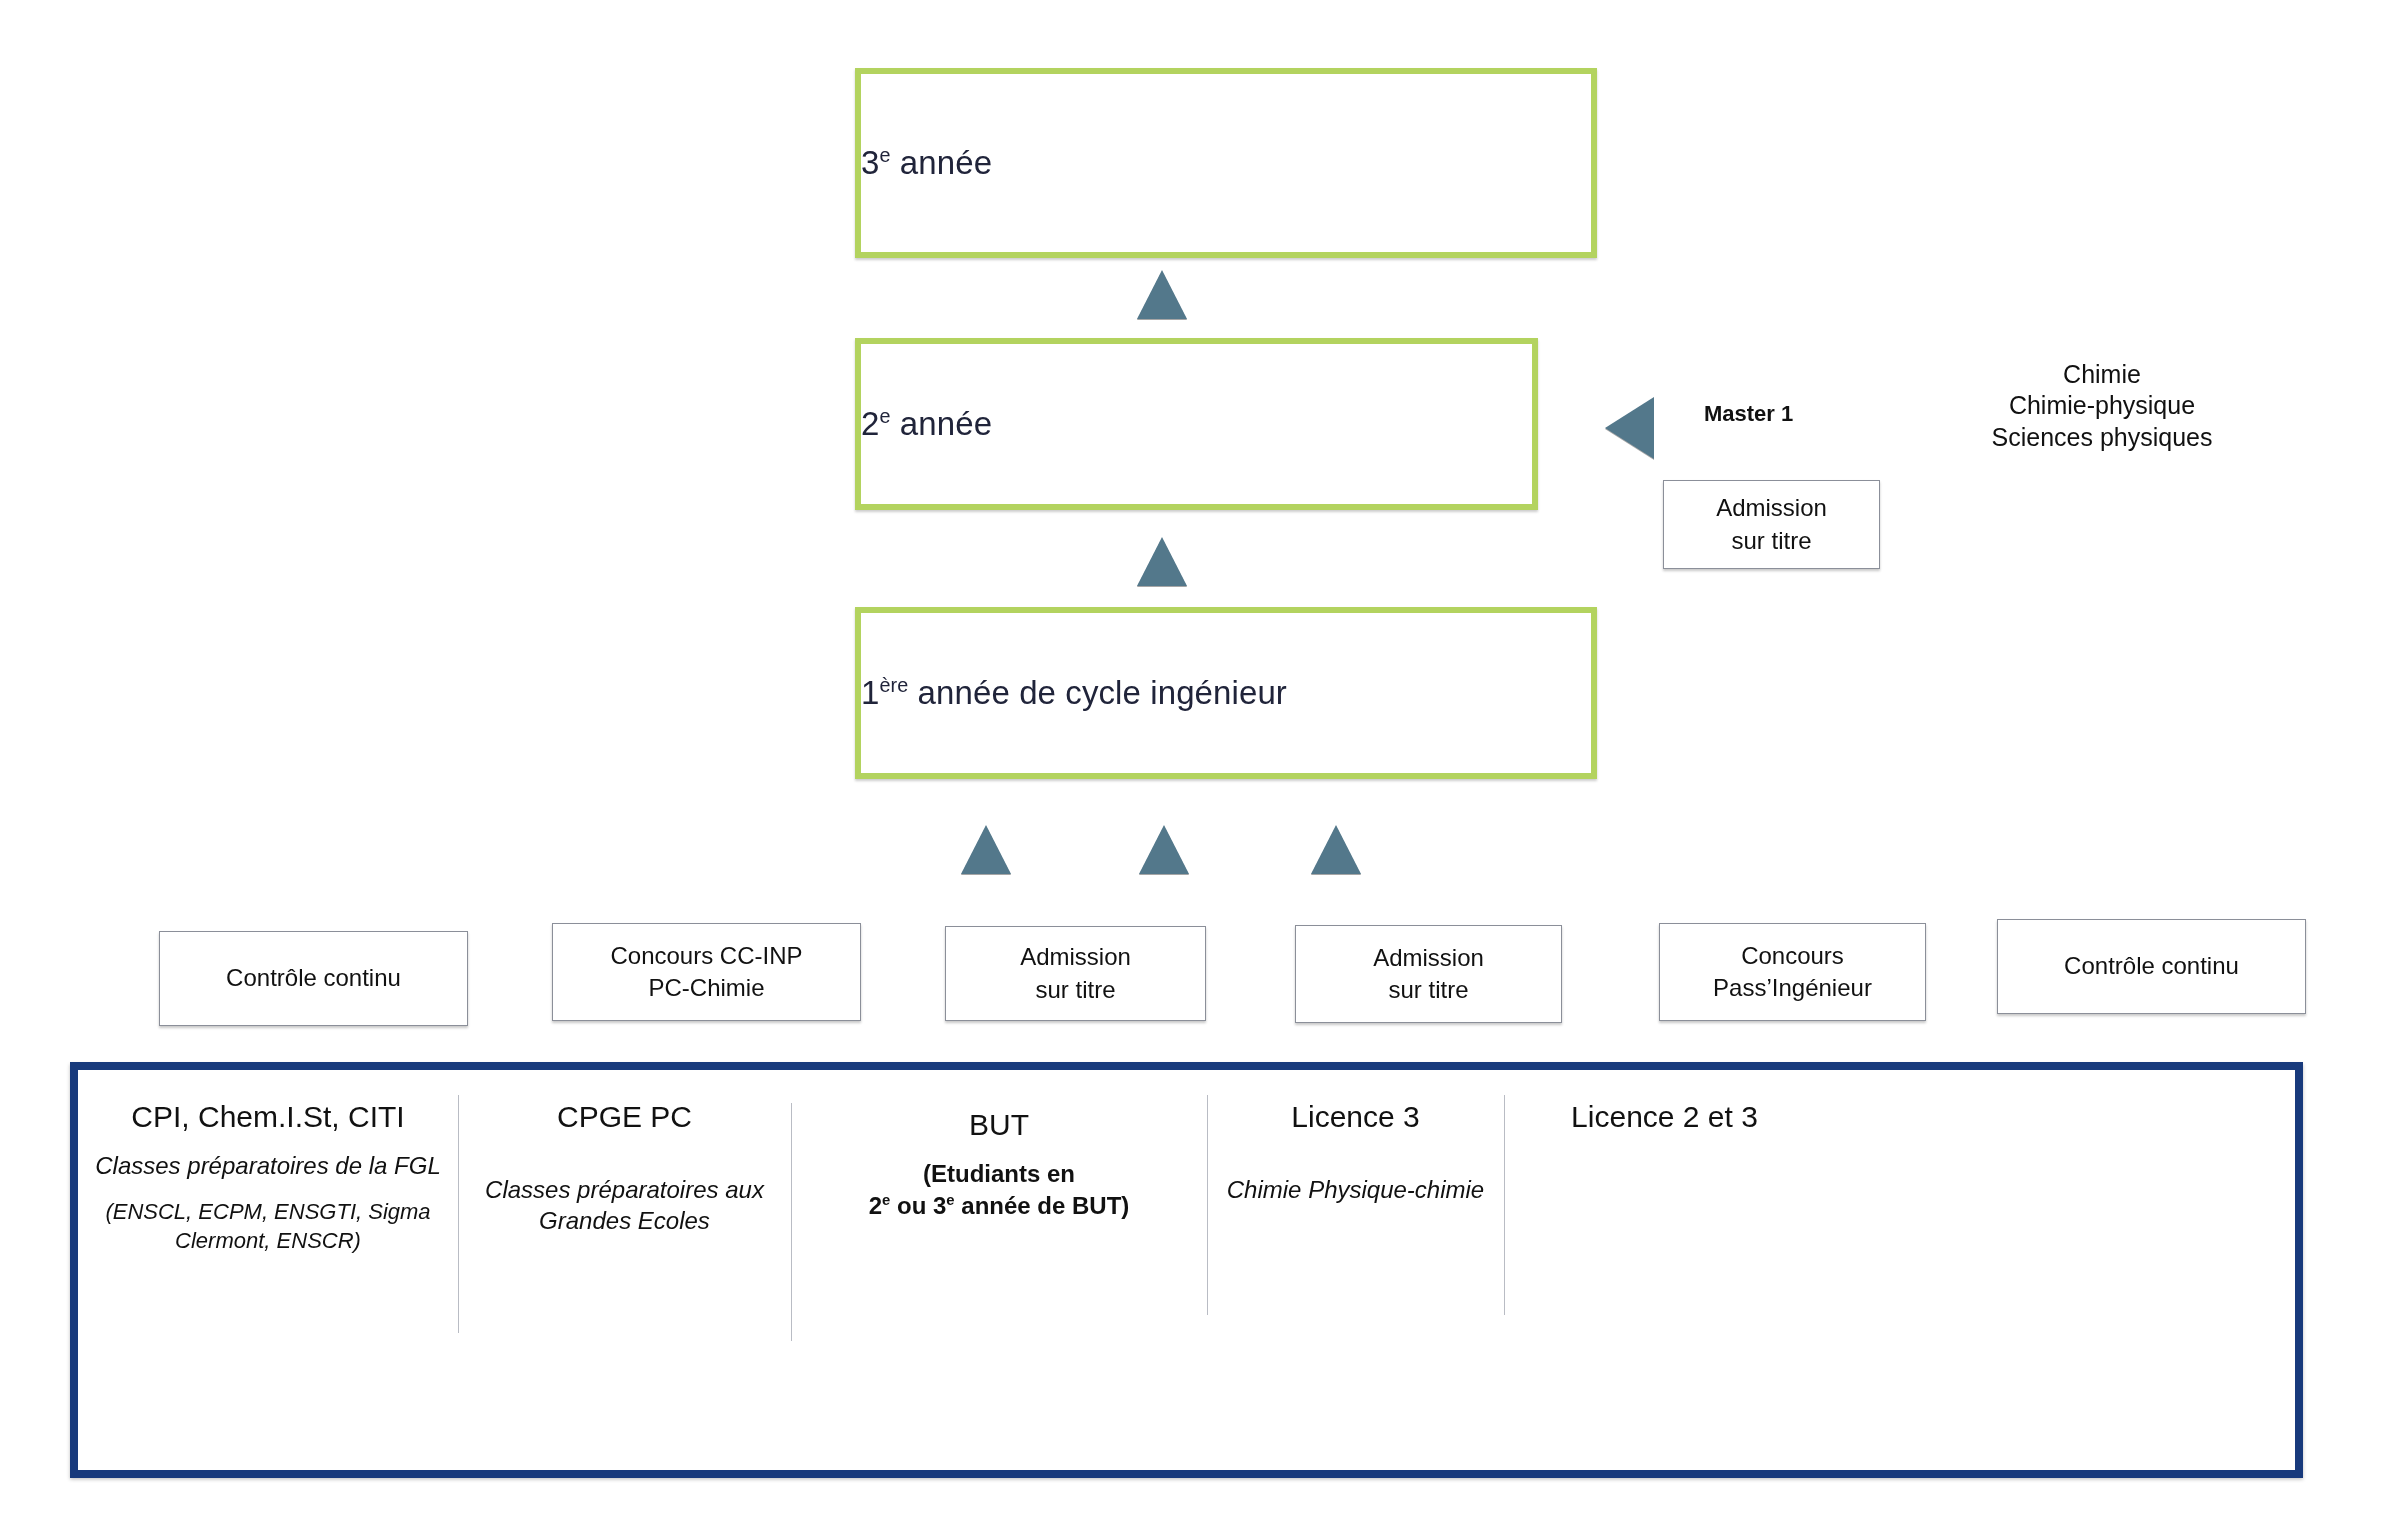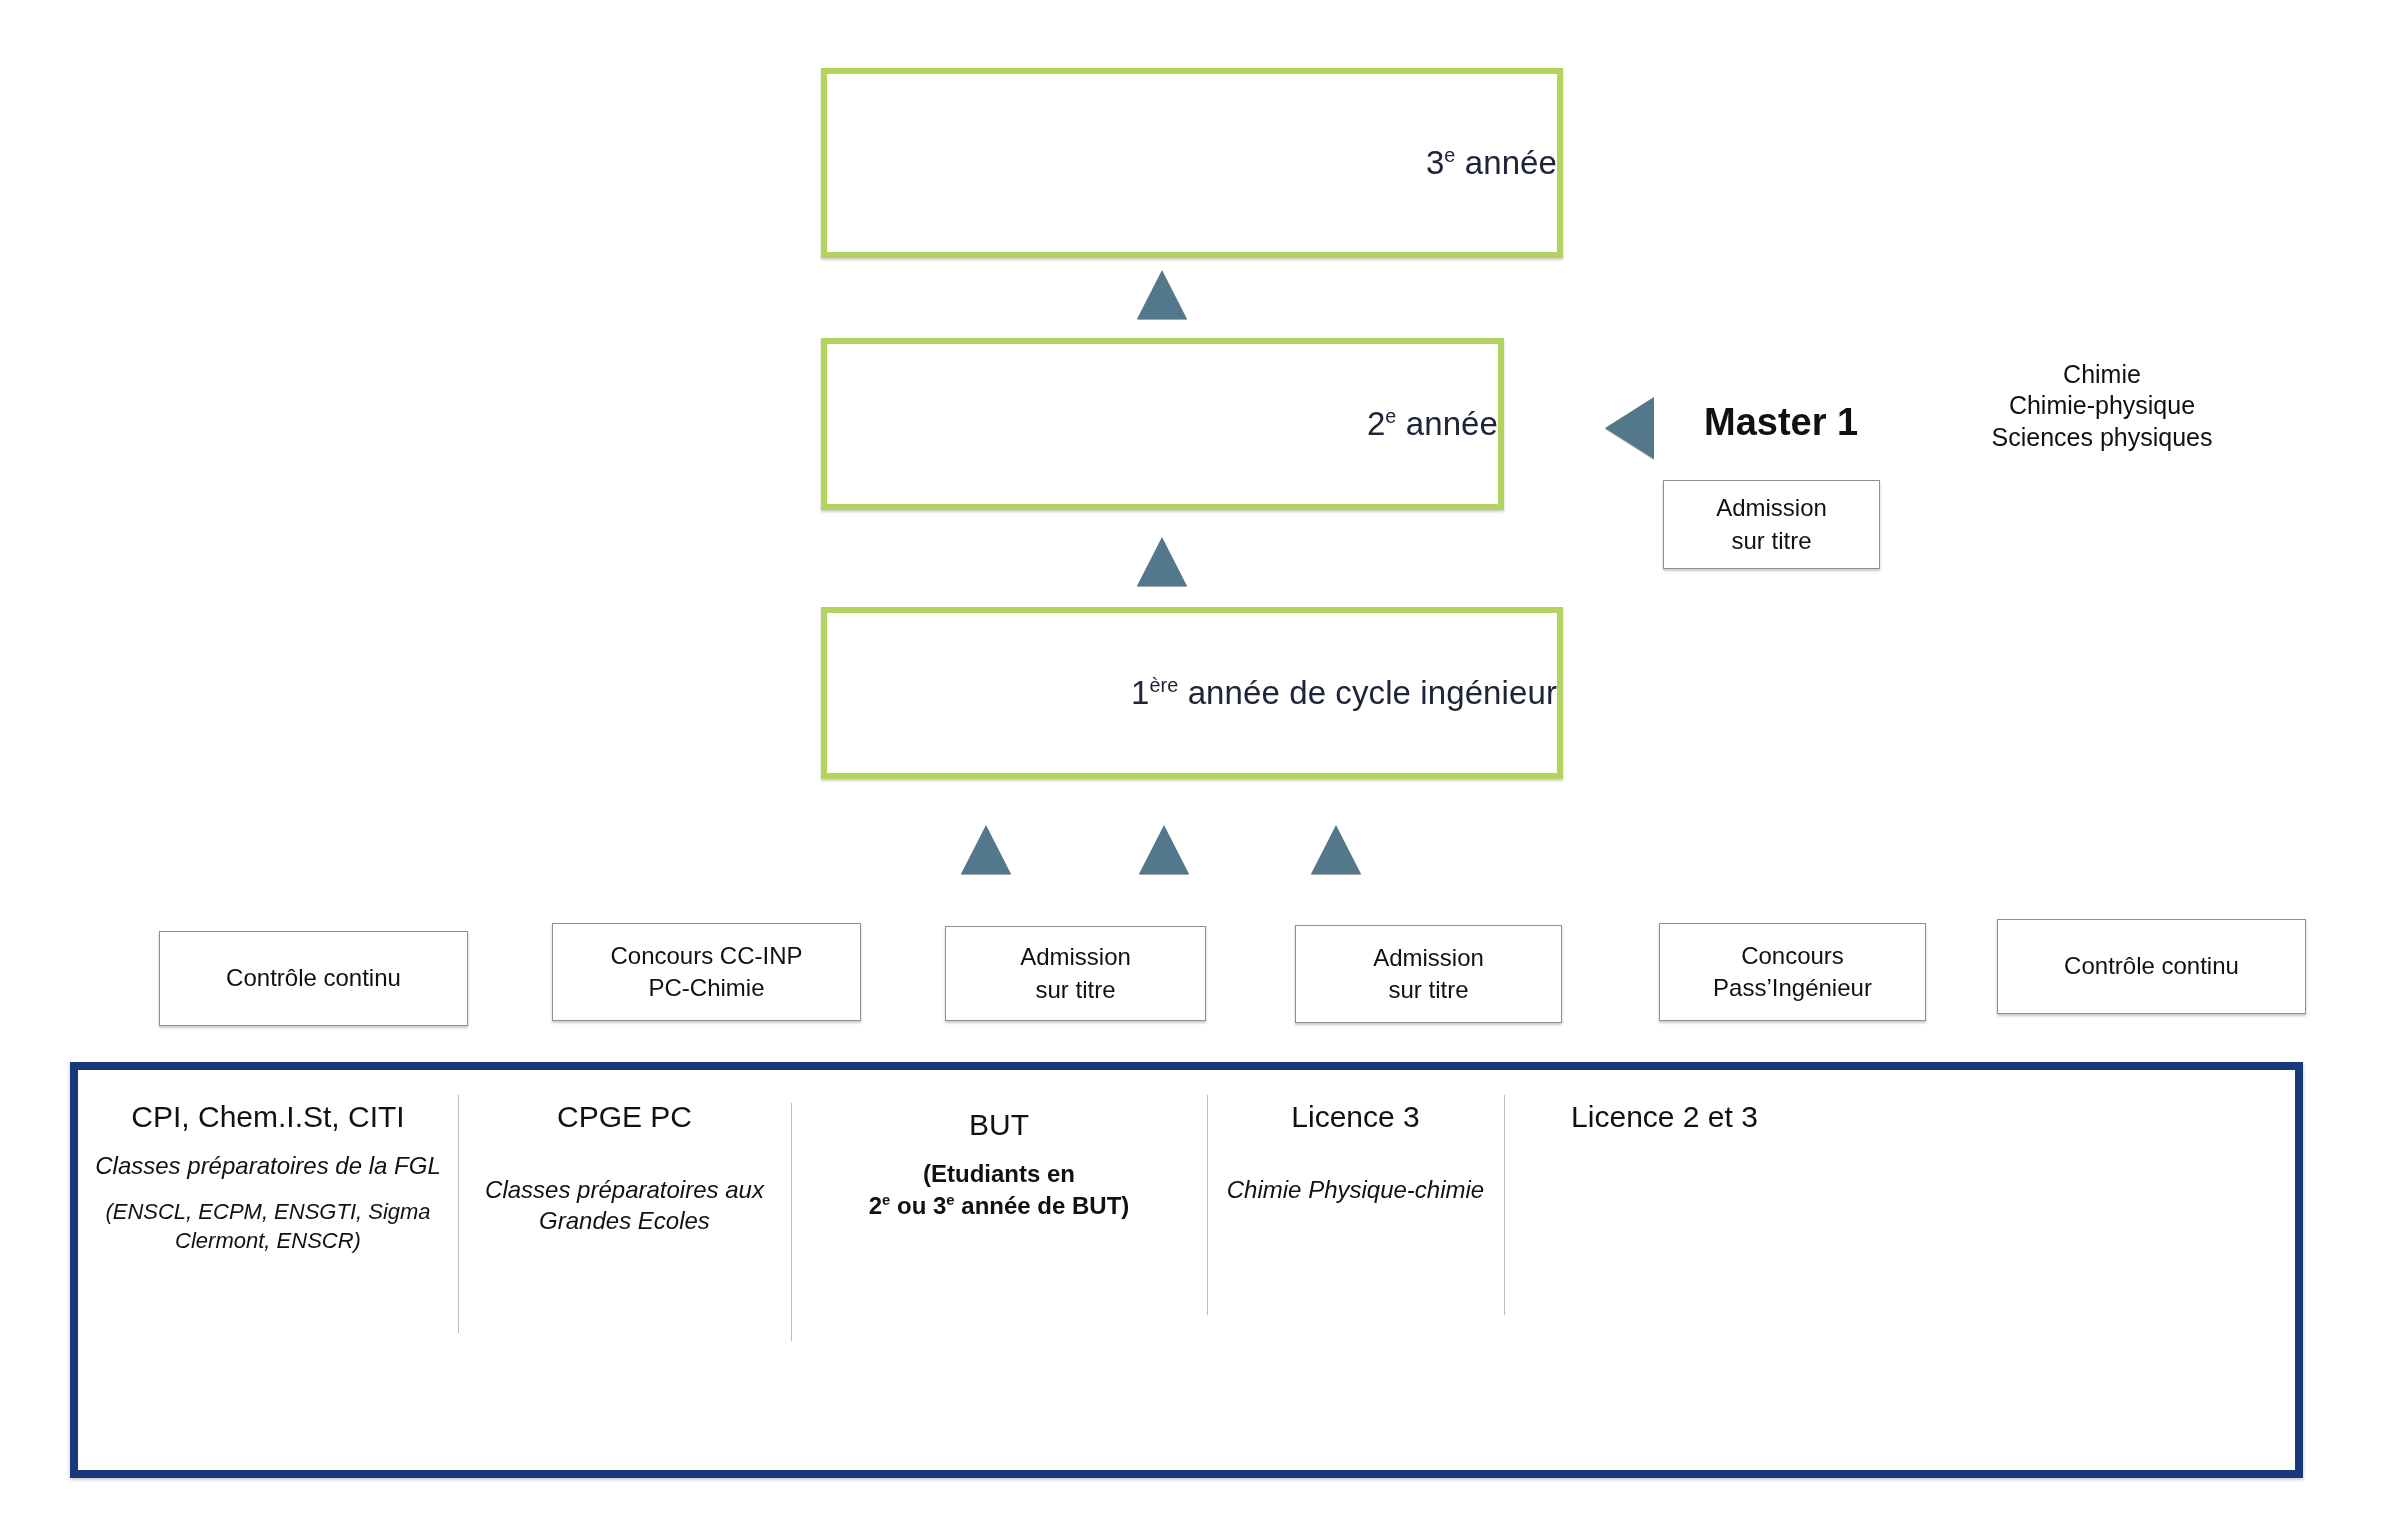--- a/index.html
+++ b/index.html
@@ -17,22 +17,23 @@
   }
 
   
   .year-box {
     position: absolute;
     box-sizing: border-box;
     background: #ffffff;
     border: 6px solid #b3d35f;
     display: flex;
     align-items: center;
-    justify-content: flex-end;
+    justify-content: flex-start;
     box-shadow: 0 1.8px 2.4px rgba(0,0,0,0.20);
+    margin-left: 34px;
   }
   .year-box .year-label {
     font-size: 33px;
     font-weight: 400;
     color: #20243a;
     letter-spacing: 0.1px;
     white-space: nowrap;
   }
   .year-label sup {
     font-size: 0.6em;
@@ -69,21 +70,21 @@
   #arrow-but-left { left: 961px; top: 825px; }
   #arrow-but-mid  { left: 1139px; top: 825px; }
   #arrow-but-right{ left: 1311px; top: 825px; }
   #arrow-master   { left: 1605px; top: 397px; }
 
   
   #master-label {
     position: absolute;
     left: 1704px;
     top: 401px;
-    font-size: 38px;
+    font-size: 22px;
     font-weight: bold;
     color: #111;
     white-space: nowrap;
   }
   #master-fields {
     position: absolute;
     left: 1894px;
     top: 359px;
     width: 416px;
     text-align: center;

